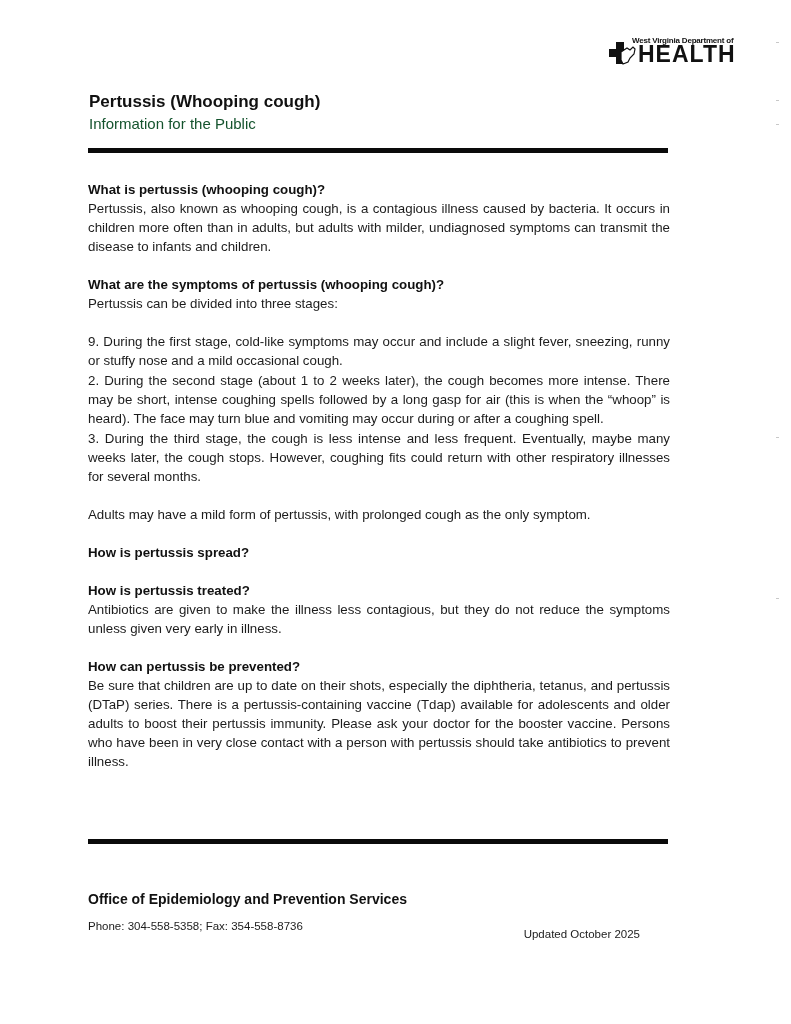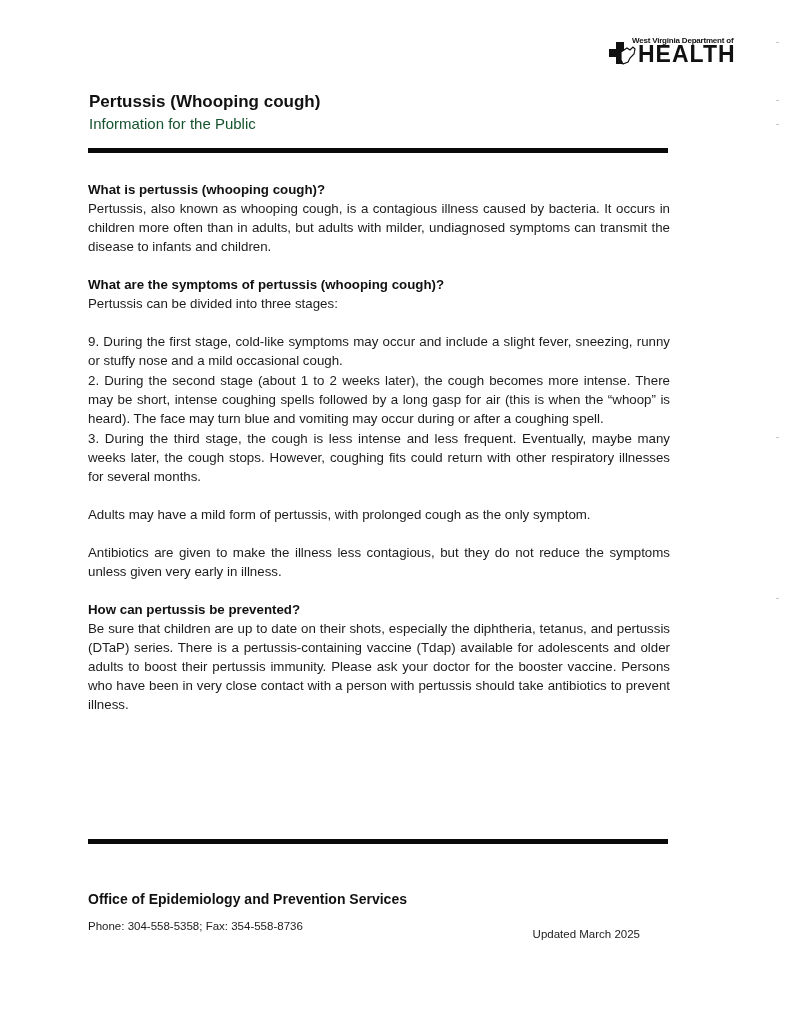--- a/index.html
+++ b/index.html
@@ -159,37 +159,39 @@
     <p class="stage">9. During the first stage, cold-like symptoms may occur and include a slight fever, sneezing, runny or stuffy nose and a mild occasional cough.</p>
     <p class="stage">2. During the second stage (about 1 to 2 weeks later), the cough becomes more intense. There may be short, intense coughing spells followed by a long gasp for air (this is when the “whoop” is heard). The face may turn blue and vomiting may occur during or after a coughing spell.</p>
     <p class="stage">3. During the third stage, the cough is less intense and less frequent. Eventually, maybe many weeks later, the cough stops. However, coughing fits could return with other respiratory illnesses for several months.</p>
   </div>
 
   <div class="section">
     <p class="para">Adults may have a mild form of pertussis, with prolonged cough as the only symptom.</p>
   </div>
 
   <div class="section">
+    <div class="heading">How is pertussis spread?</div>
   </div>
 
   <div class="section">
+    <div class="heading">How is pertussis treated?</div>
     <p class="para">Antibiotics are given to make the illness less contagious, but they do not reduce the symptoms unless given very early in illness.</p>
   </div>
 
   <div class="section">
     <div class="heading">How can pertussis be prevented?</div>
     <p class="para">Be sure that children are up to date on their shots, especially the diphtheria, tetanus, and pertussis (DTaP) series. There is a pertussis-containing vaccine (Tdap) available for adolescents and older adults to boost their pertussis immunity. Please ask your doctor for the booster vaccine. Persons who have been in very close contact with a person with pertussis should take antibiotics to prevent illness.</p>
   </div>
 </div>
 
 <div class="rule rule-bottom"></div>
 
 <div class="footer">
   <div class="footer-office">Office of Epidemiology and Prevention Services</div>
   <div class="footer-line">Phone: 304-558-5358; Fax: 354-558-8736</div>
-  <div class="footer-updated">Updated March 2025</div>
+  <div class="footer-updated">Updated October 2025</div>
 </div>
 
 <div class="scan-dot" style="left:776px;top:42px;"></div>
 <div class="scan-dot" style="left:776px;top:100px;"></div>
 <div class="scan-dot" style="left:776px;top:124px;"></div>
 <div class="scan-dot" style="left:776px;top:437px;"></div>
 <div class="scan-dot" style="left:776px;top:598px;"></div>
 
 </body></html>

